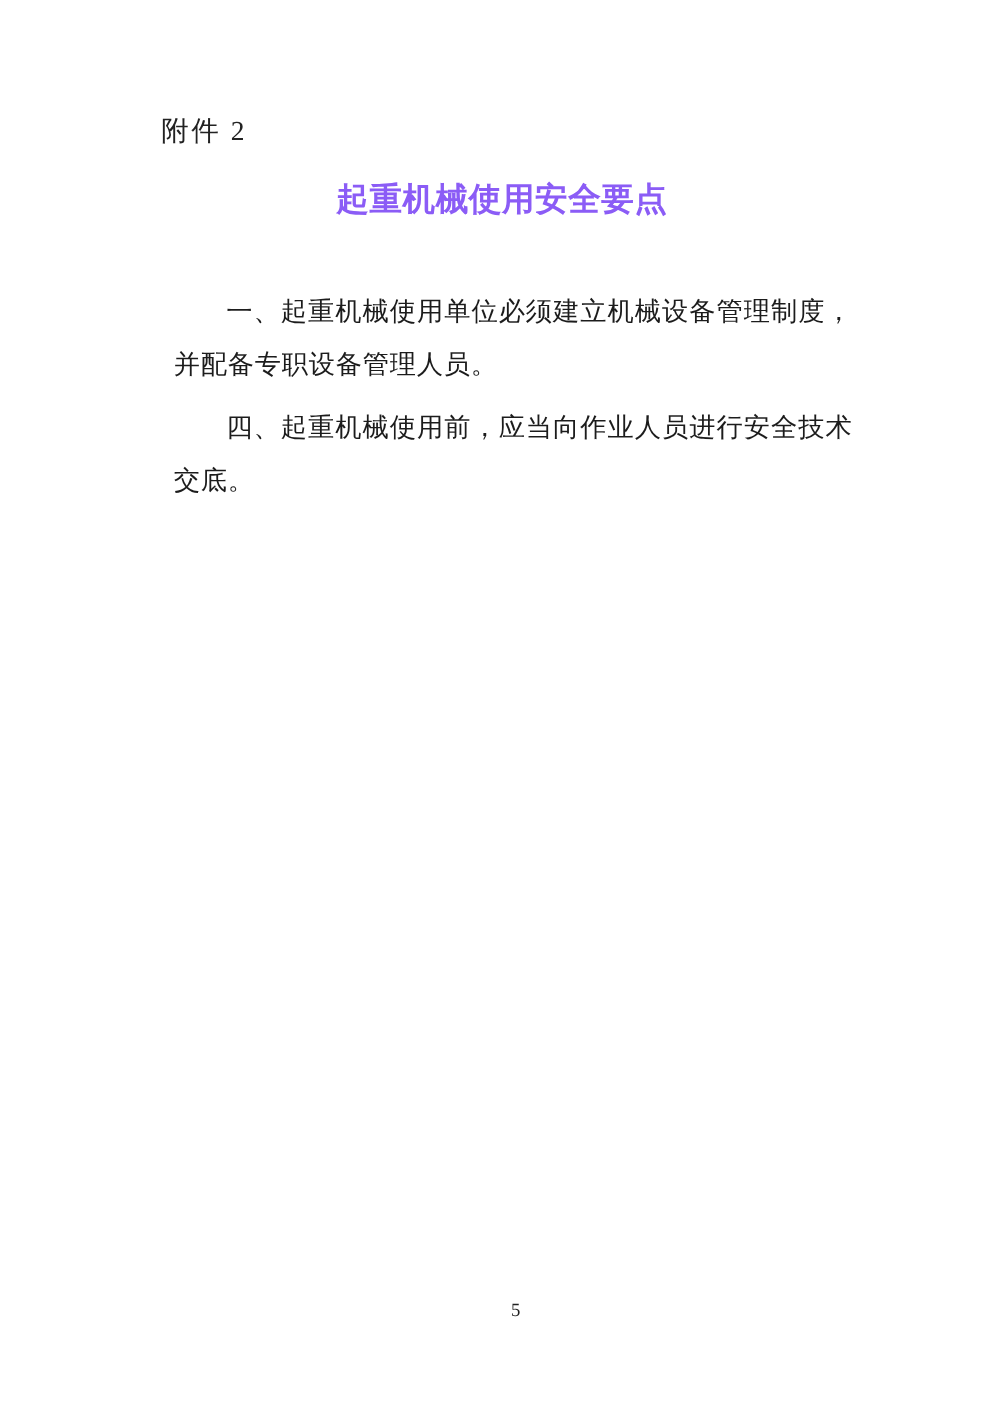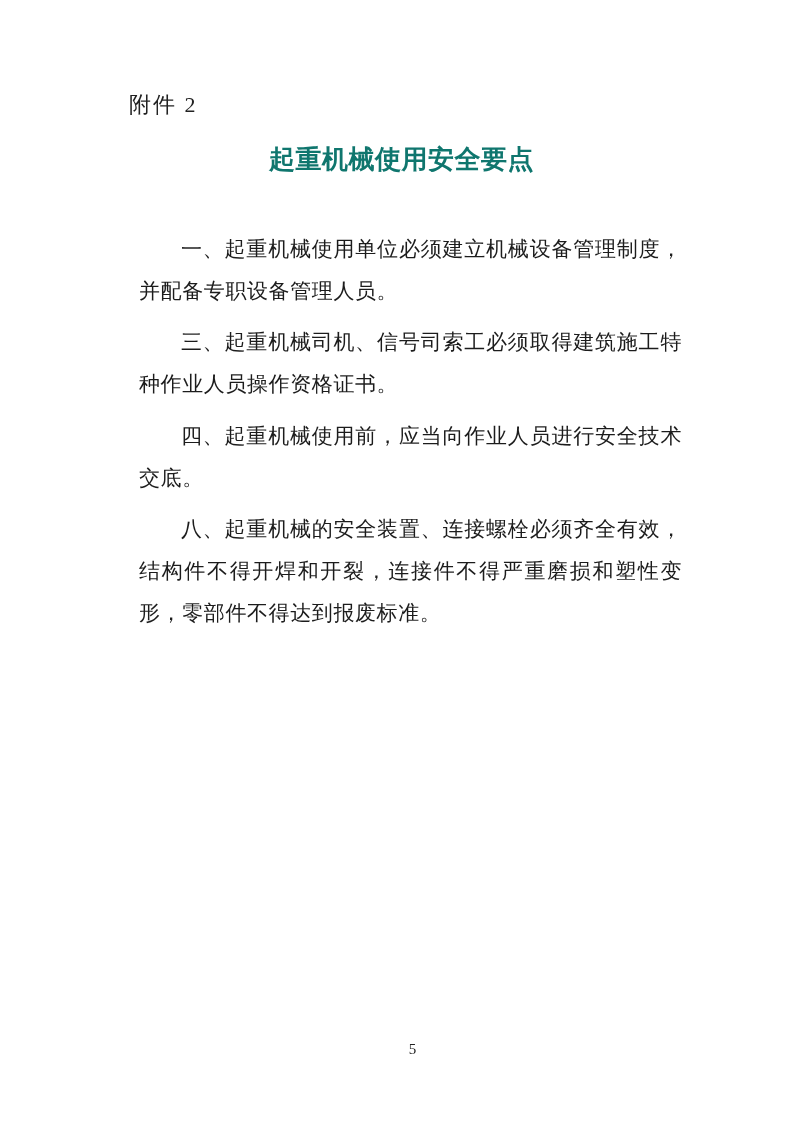--- a/index.html
+++ b/index.html
@@ -30,21 +30,21 @@
     position: absolute;
     left: 0;
     top: 142px;
     width: 803px;
     margin: 0;
     text-align: center;
     font-family: "Liberation Sans", "DejaVu Sans", sans-serif;
     font-size: 26px;
     font-weight: 900;
     letter-spacing: 0.5px;
-    color: #0f766e;
+    color: #8b5cf6;
   }
   .body-text {
     position: absolute;
     left: 129px;
     top: 219px;
     width: 563px;
     font-size: 21px;
     line-height: 41.7px;
     letter-spacing: 0.6px;
     text-align: justify;
@@ -69,19 +69,17 @@
 </head>
 <body>
 
 <div class="page">
   <div class="attachment-label">附件 2</div>
 
   <h1 class="doc-title">起重机械使用安全要点</h1>
 
   <div class="body-text">
     <p>一、起重机械使用单位必须建立机械设备管理制度，并配备专职设备管理人员。</p>
-    <p>三、起重机械司机、信号司索工必须取得建筑施工特种作业人员操作资格证书。</p>
     <p>四、起重机械使用前，应当向作业人员进行安全技术交底。</p>
-    <p>八、起重机械的安全装置、连接螺栓必须齐全有效，结构件不得开焊和开裂，连接件不得严重磨损和塑性变形，零部件不得达到报废标准。</p>
   </div>
 
   <div class="page-number">5</div>
 </div>
 
 </body></html>

